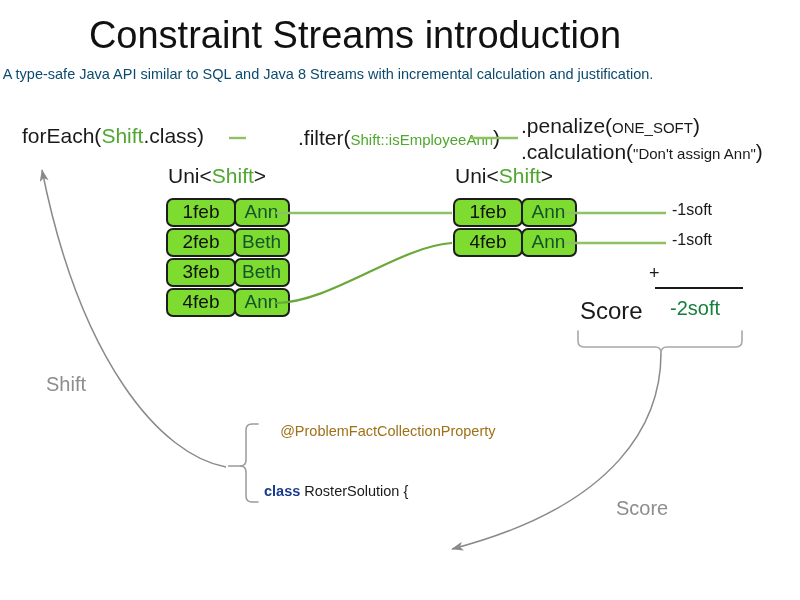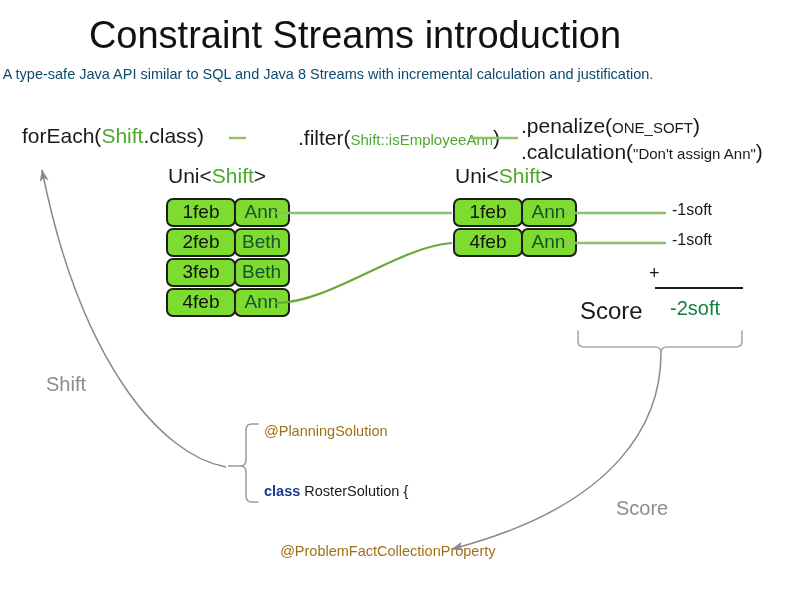--- a/index.html
+++ b/index.html
@@ -192,23 +192,22 @@
 
 <div class="abs soft-label" id="soft-1">-1soft</div>
 <div class="abs soft-label" id="soft-2">-1soft</div>
 
 <div class="abs" id="score-word">Score</div>
 <div class="abs" id="score-plus">+</div>
 <div class="abs" id="score-rule"></div>
 <div class="abs" id="score-total">-2soft</div>
 
 <div class="abs" id="code-block">
-  <span class="ln"><span class="ann">@PlanningSolution</span></span>
+  <span class="ln">    <span class="ann">@ProblemFactCollectionProperty</span></span>
   <span class="ln"><span class="kw">class</span><span> RosterSolution {</span></span>
-  <span class="ln">    <span class="ann">@ProblemFactCollectionProperty</span></span>
   
   
   
   
   
   
   
 </div>
 
 <div class="abs io-label" id="label-input">Shift</div>

